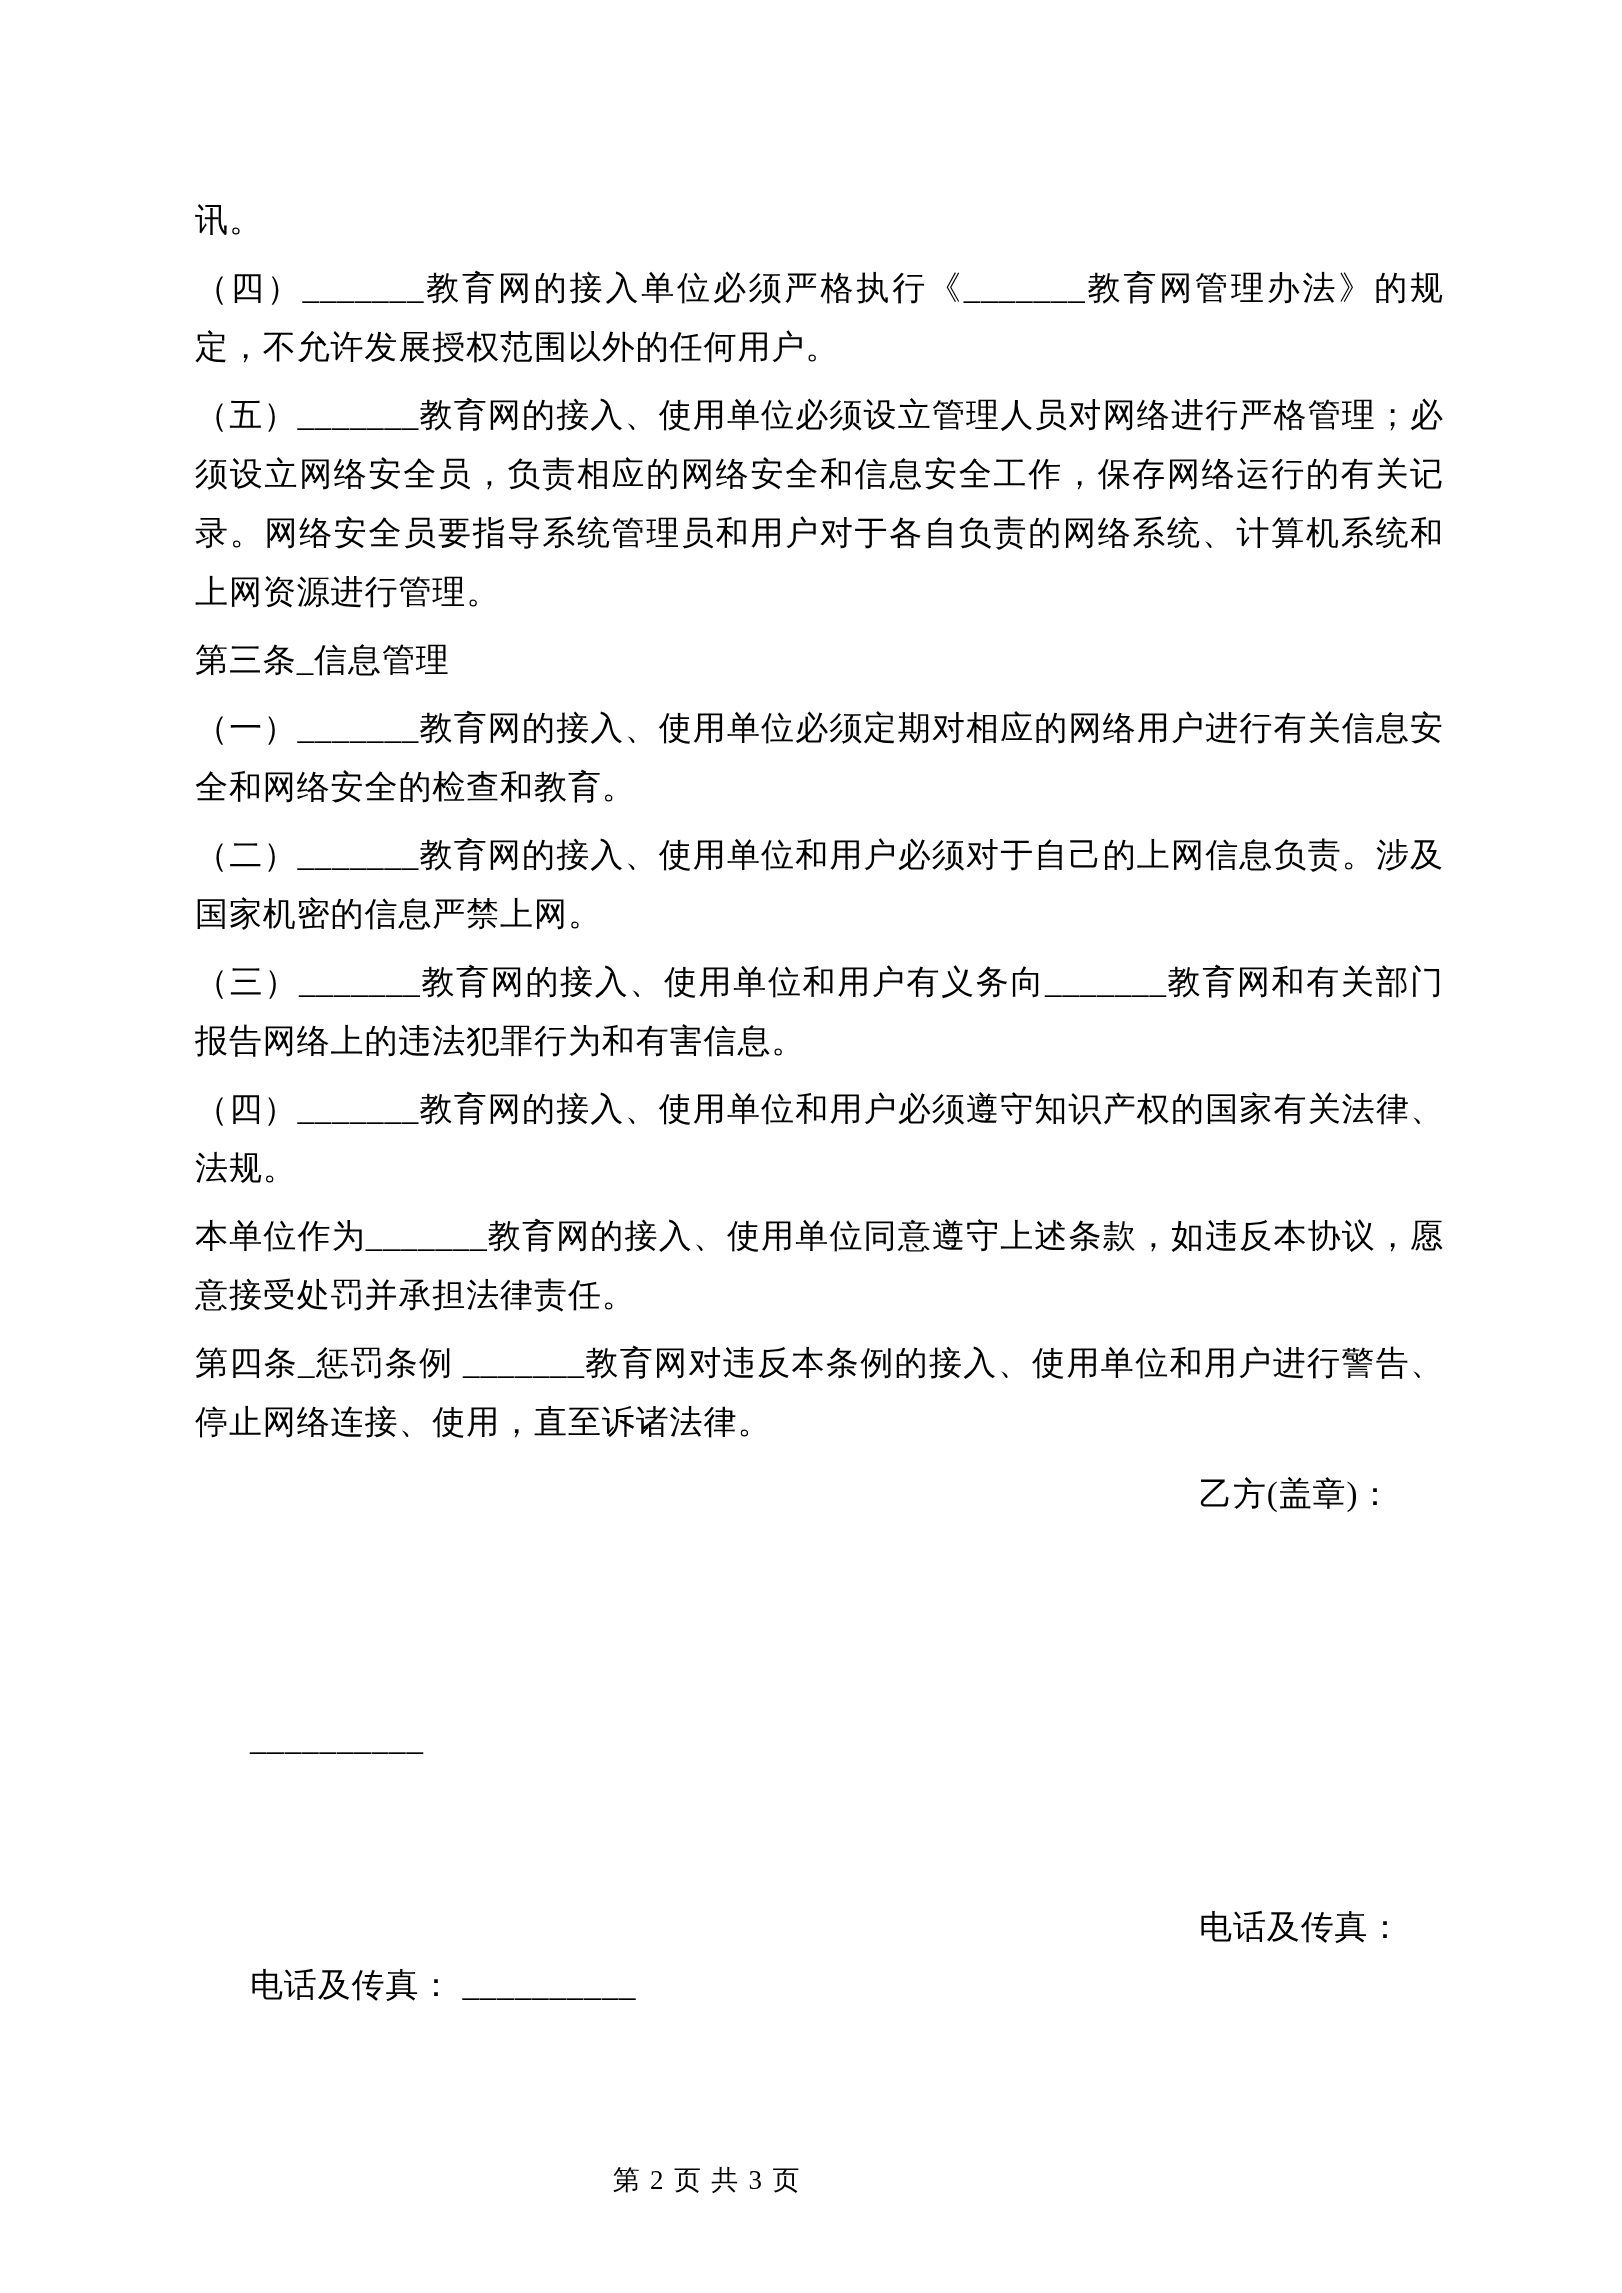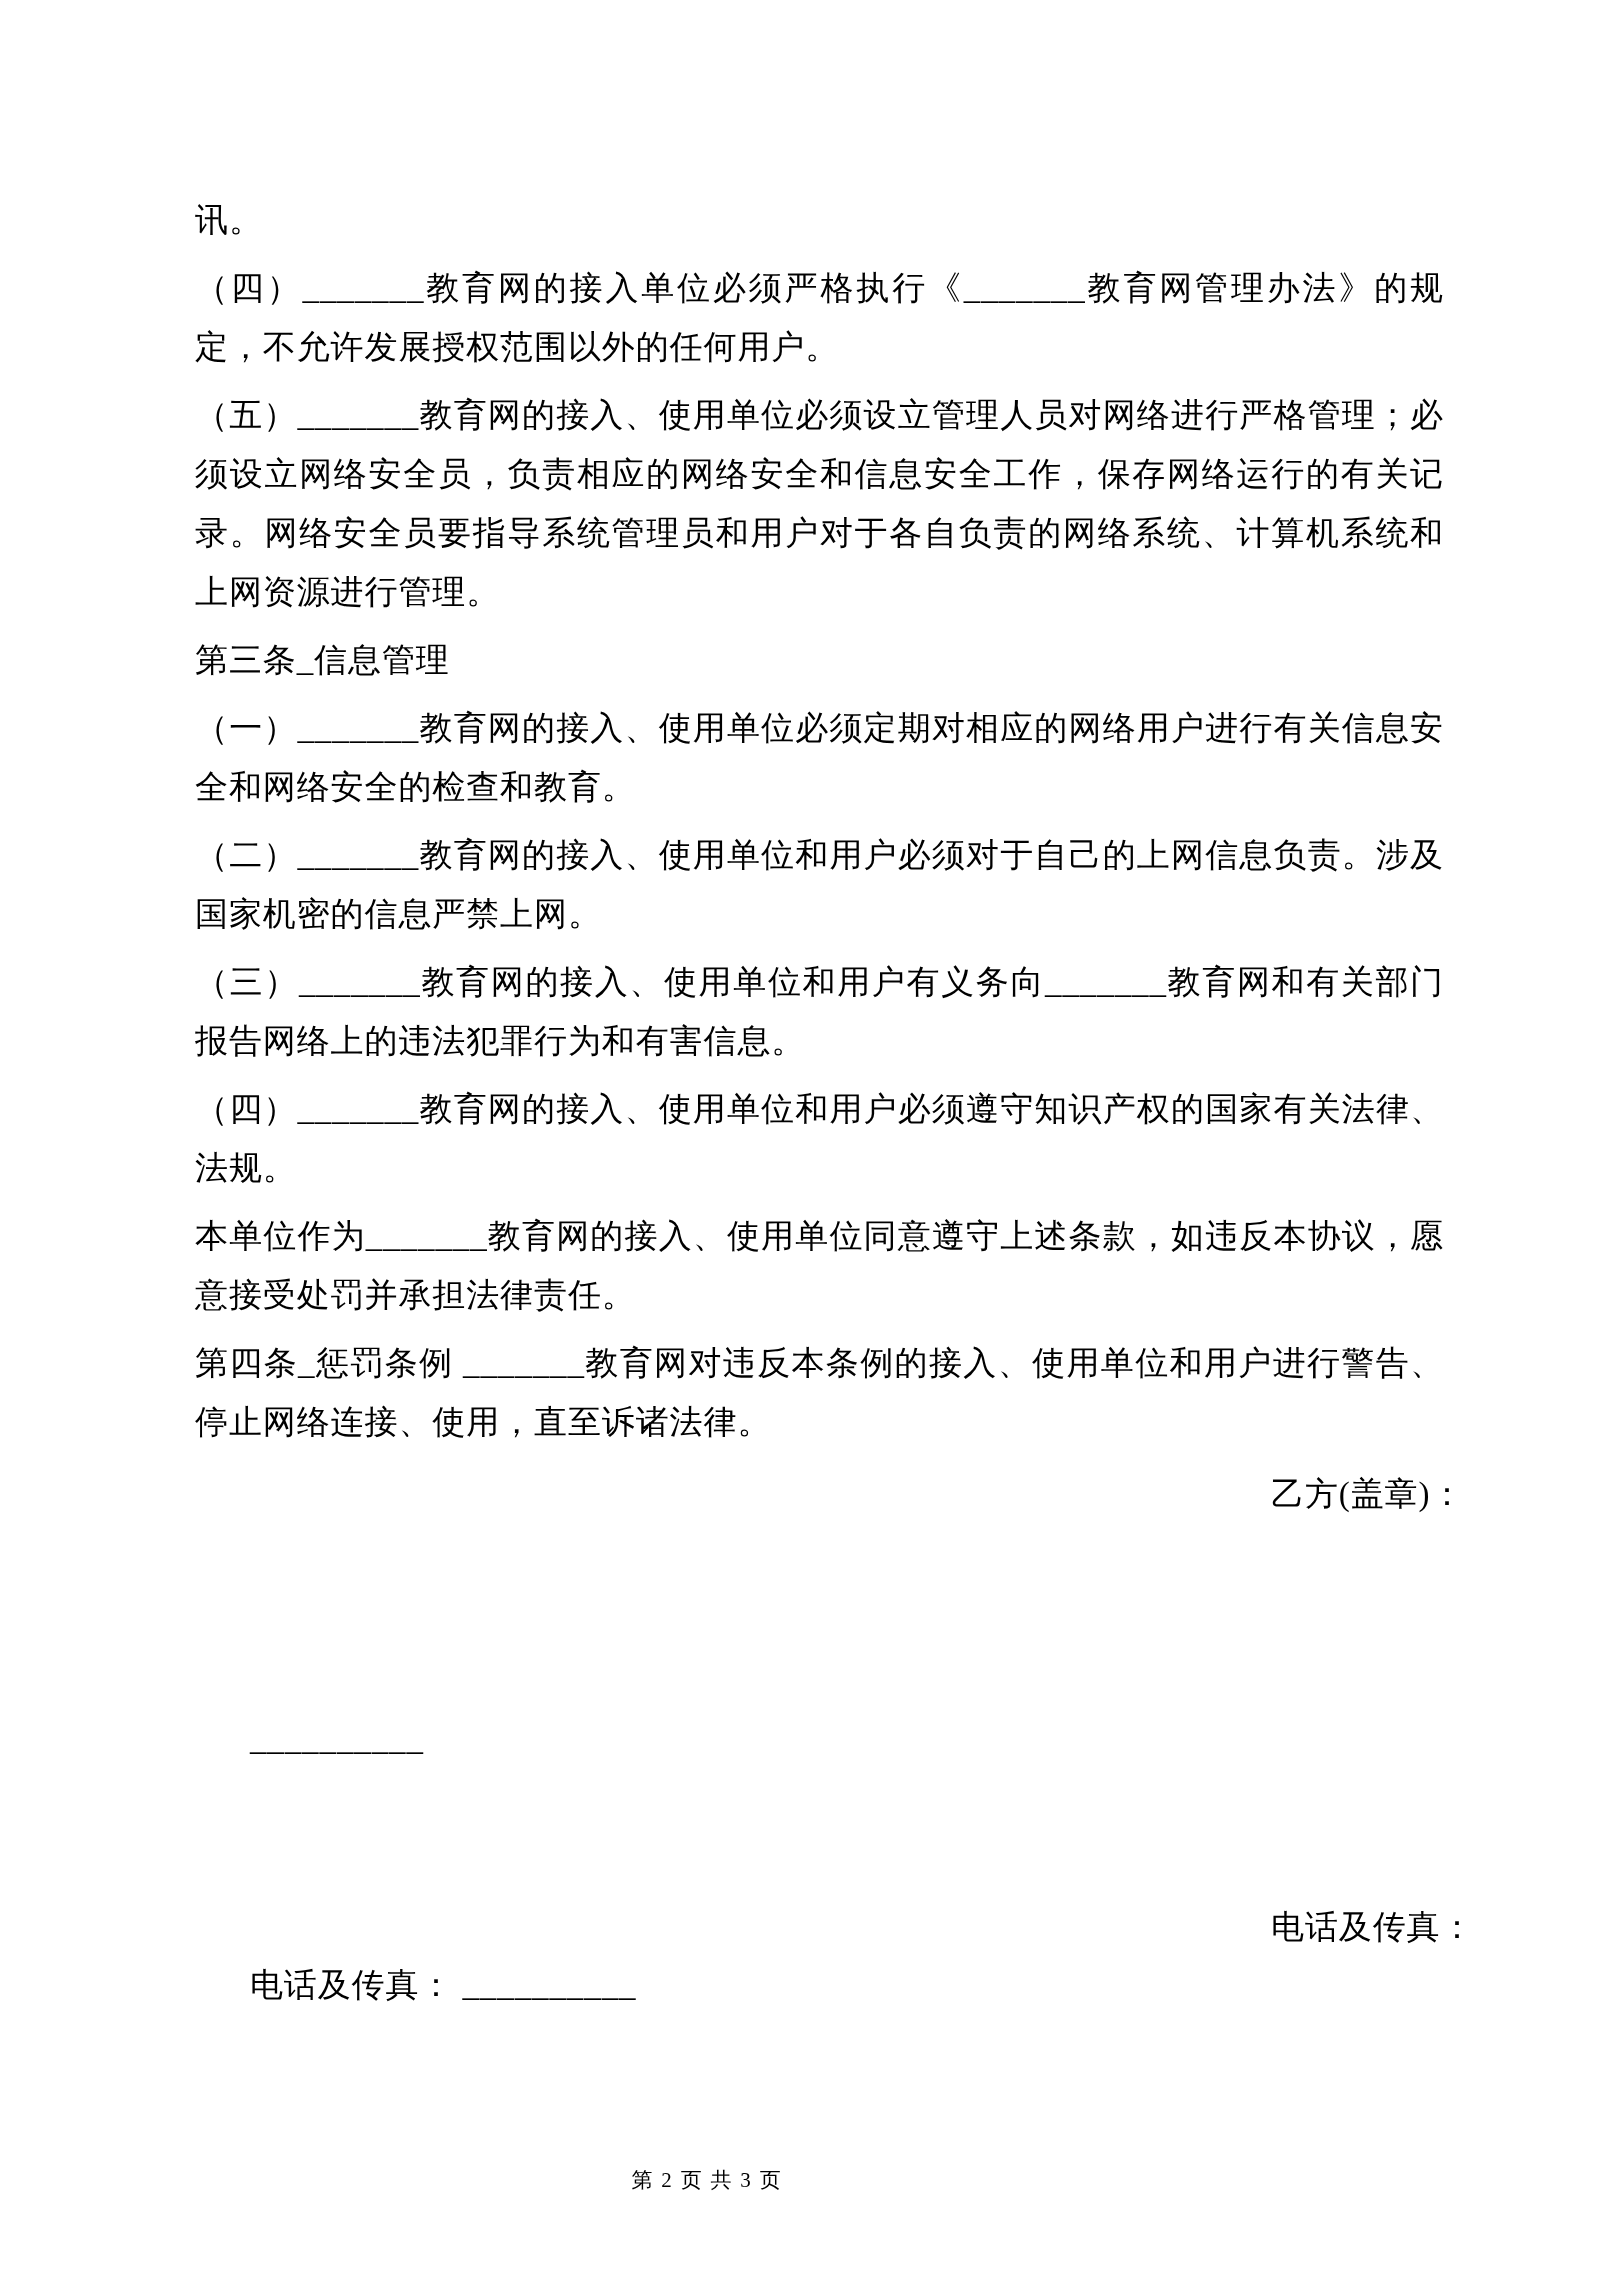--- a/index.html
+++ b/index.html
@@ -40,30 +40,30 @@
     line-height: 58px;
     margin-bottom: 13.6px;
     letter-spacing: 0.9px;
     white-space: pre;
   }
   .sig-left {
     display: inline-block;
   }
   .sig-right {
     position: absolute;
-    left: 1076px;
+    left: 1004px;
     top: 0;
   }
   .footer {
     position: absolute;
     top: 2167px;
     left: 0;
     width: 1414px;
     text-align: center;
-    font-size: 21px;
+    font-size: 27px;
     line-height: 27px;
     letter-spacing: 1.8px;
     color: #000000;
   }
 </style>
 </head>
 <body>
 
 <div class="page">
   <div class="doc">

